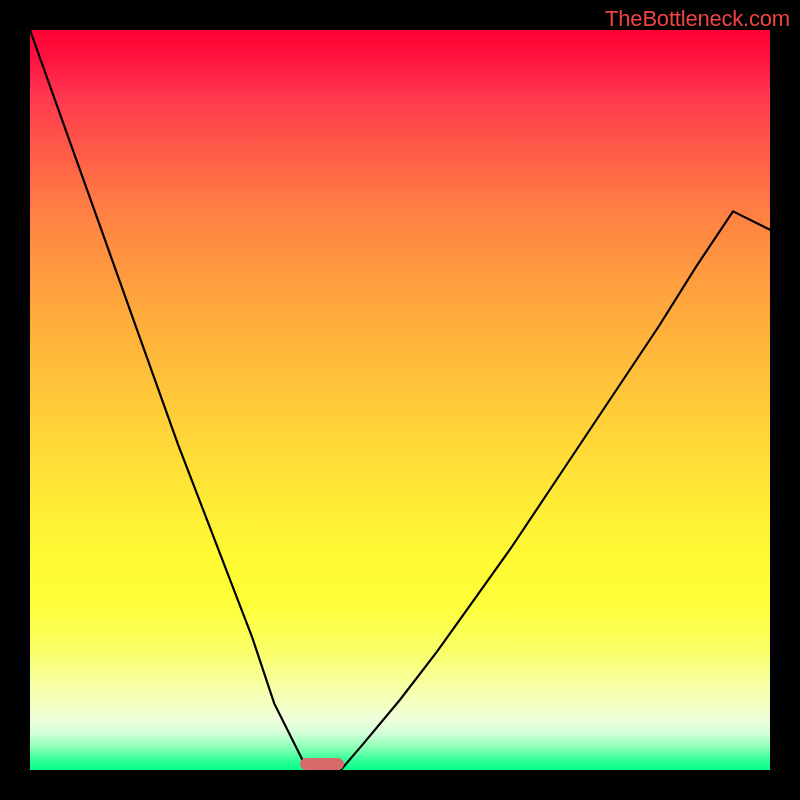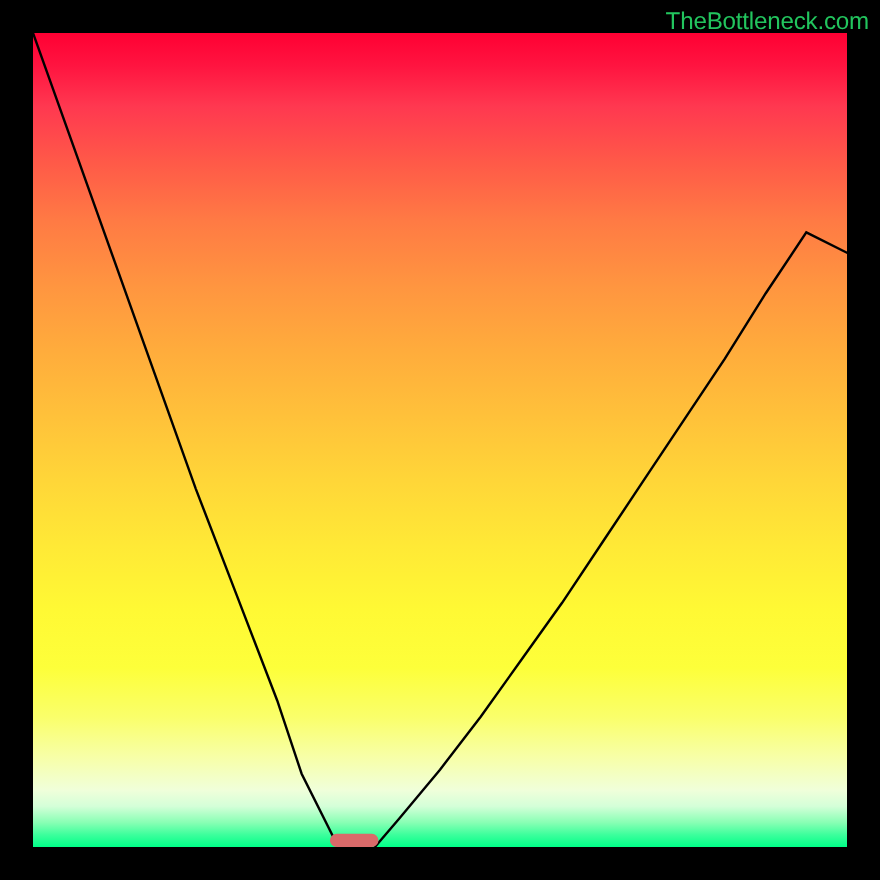--- a/index.html
+++ b/index.html
@@ -61,21 +61,21 @@
     }
     .marker {
       position: absolute;
       background: #d96a6a;
       border-radius: 8px;
     }
     .watermark {
       position: absolute;
       top: 6px;
       right: 10px;
-      color: #22c55e;
+      color: #ef4444;
       font-size: 22px;
       font-weight: 500;
       letter-spacing: -0.2px;
       z-index: 10;
     }
   </style>
 </head>
 <body>
 
 <div class="watermark">TheBottleneck.com</div>

